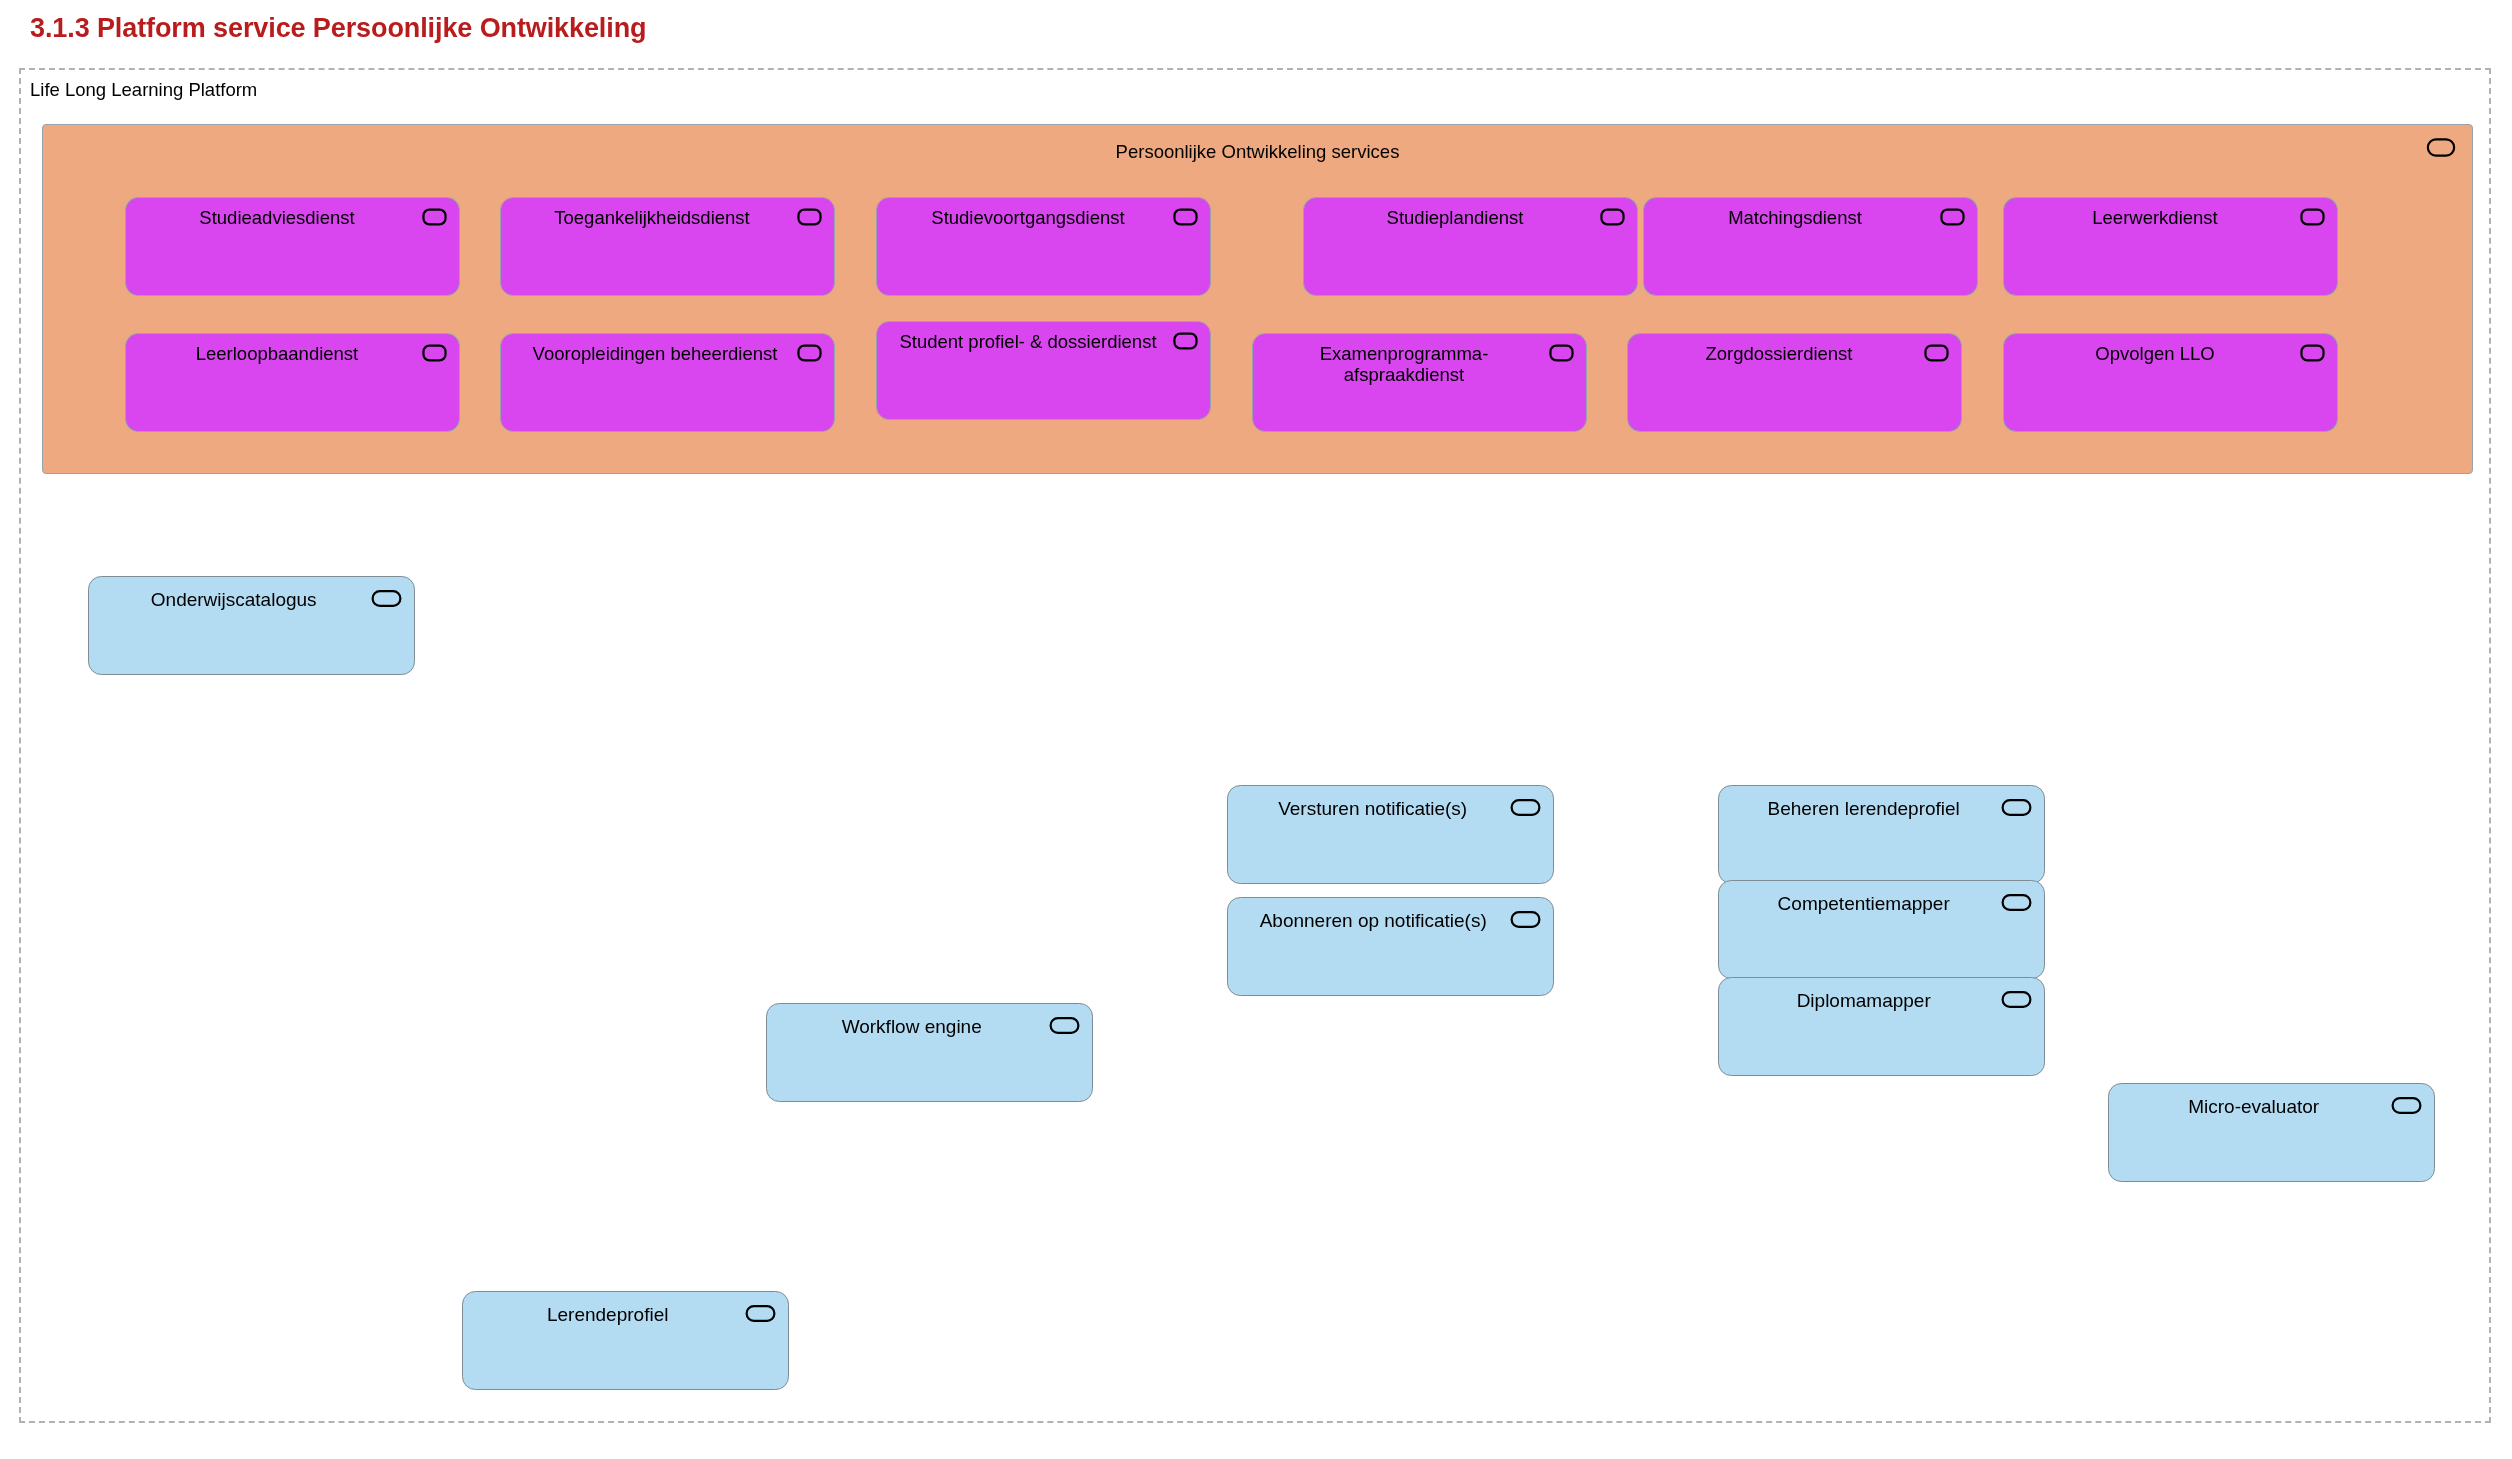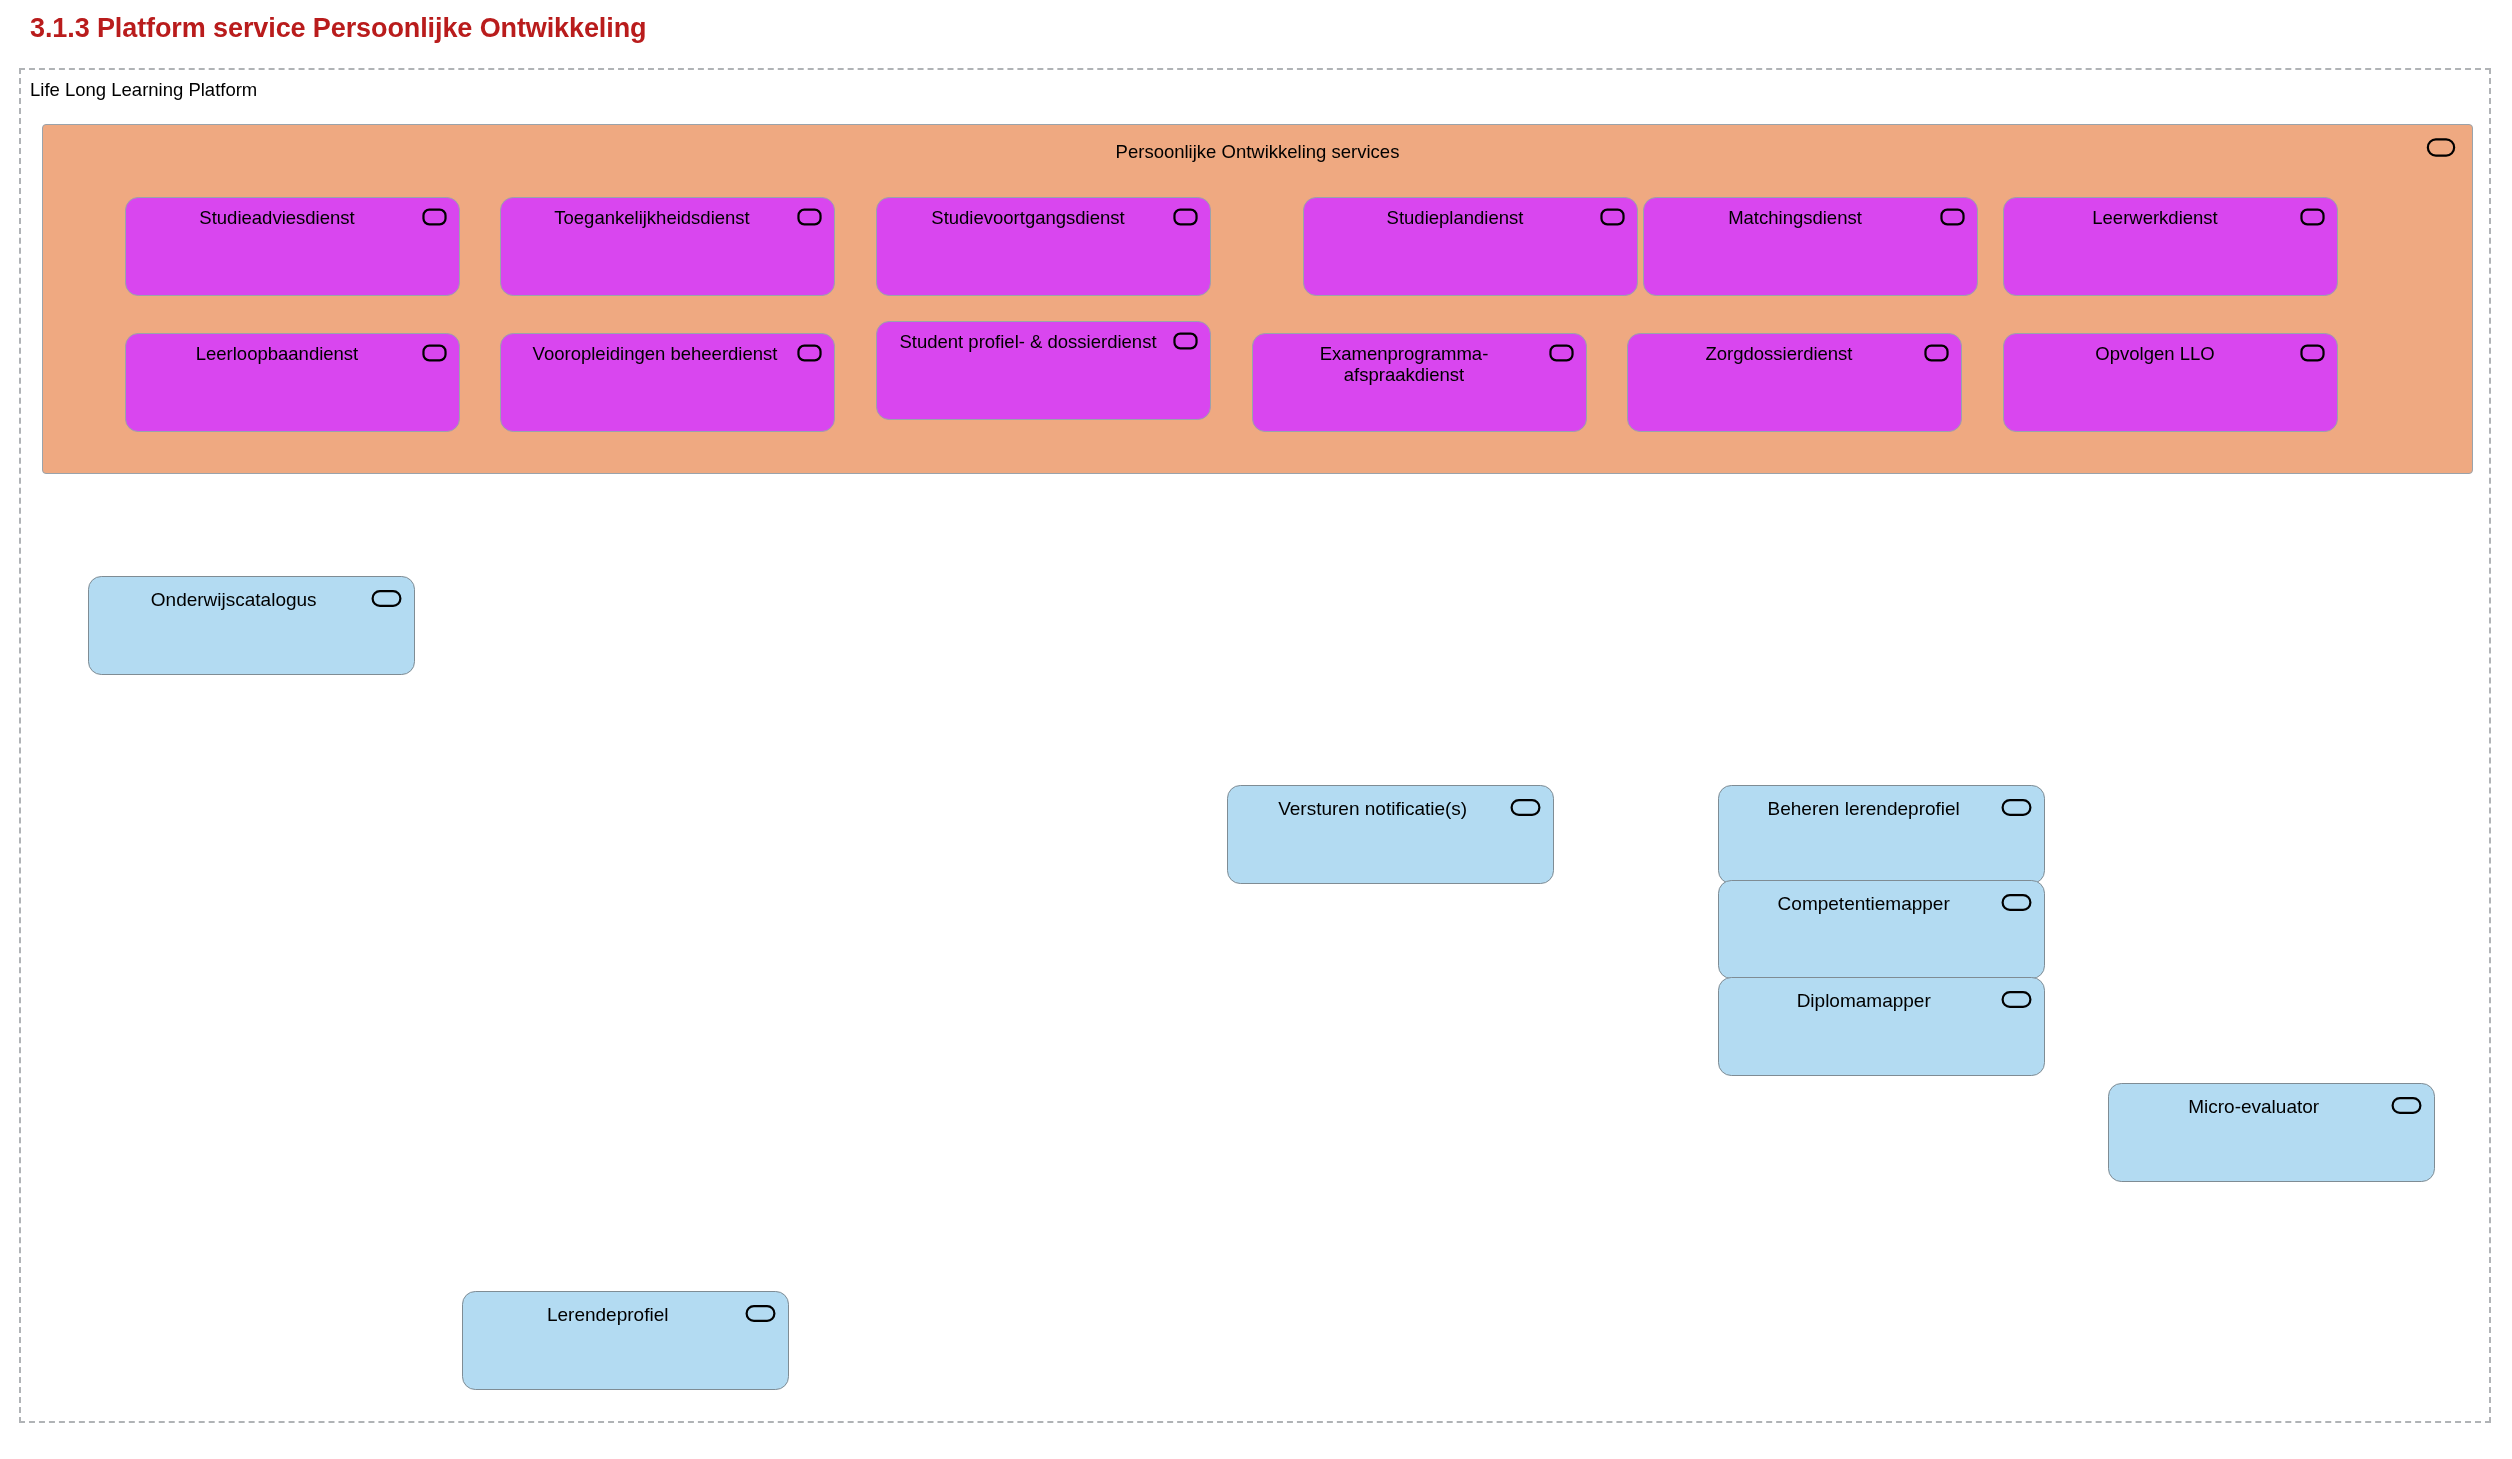--- a/index.html
+++ b/index.html
@@ -256,20 +256,28 @@
 
   <div class="app-box" style="left:1206px; top:715px; width:327px; height:99px;">
     <div class="app-label">Versturen notificatie(s)</div>
     <span class="svc-icon blue">
       <svg viewBox="0 0 42 26" xmlns="http://www.w3.org/2000/svg">
         <rect x="2" y="3" width="38" height="20" rx="10" ry="10" fill="none" stroke="#000000" stroke-width="3"></rect>
       </svg>
     </span>
   </div>
 
+  <div class="app-box" style="left:1206px; top:827px; width:327px; height:99px;">
+    <div class="app-label" style="left:7.4px; right:42px;">Abonneren op notificatie(s)</div>
+    <span class="svc-icon blue">
+      <svg viewBox="0 0 42 26" xmlns="http://www.w3.org/2000/svg">
+        <rect x="2" y="3" width="38" height="20" rx="10" ry="10" fill="none" stroke="#000000" stroke-width="3"></rect>
+      </svg>
+    </span>
+  </div>
 
   <div class="app-box" style="left:1697px; top:715px; width:327px; height:99px;">
     <div class="app-label">Beheren lerendeprofiel</div>
     <span class="svc-icon blue">
       <svg viewBox="0 0 42 26" xmlns="http://www.w3.org/2000/svg">
         <rect x="2" y="3" width="38" height="20" rx="10" ry="10" fill="none" stroke="#000000" stroke-width="3"></rect>
       </svg>
     </span>
   </div>
 
@@ -284,20 +292,28 @@
 
   <div class="app-box" style="left:1697px; top:907px; width:327px; height:99px;">
     <div class="app-label">Diplomamapper</div>
     <span class="svc-icon blue">
       <svg viewBox="0 0 42 26" xmlns="http://www.w3.org/2000/svg">
         <rect x="2" y="3" width="38" height="20" rx="10" ry="10" fill="none" stroke="#000000" stroke-width="3"></rect>
       </svg>
     </span>
   </div>
 
+  <div class="app-box" style="left:745px; top:933px; width:327px; height:99px;">
+    <div class="app-label">Workflow engine</div>
+    <span class="svc-icon blue">
+      <svg viewBox="0 0 42 26" xmlns="http://www.w3.org/2000/svg">
+        <rect x="2" y="3" width="38" height="20" rx="10" ry="10" fill="none" stroke="#000000" stroke-width="3"></rect>
+      </svg>
+    </span>
+  </div>
 
   <div class="app-box" style="left:2087px; top:1013px; width:327px; height:99px;">
     <div class="app-label">Micro-evaluator</div>
     <span class="svc-icon blue">
       <svg viewBox="0 0 42 26" xmlns="http://www.w3.org/2000/svg">
         <rect x="2" y="3" width="38" height="20" rx="10" ry="10" fill="none" stroke="#000000" stroke-width="3"></rect>
       </svg>
     </span>
   </div>
 

